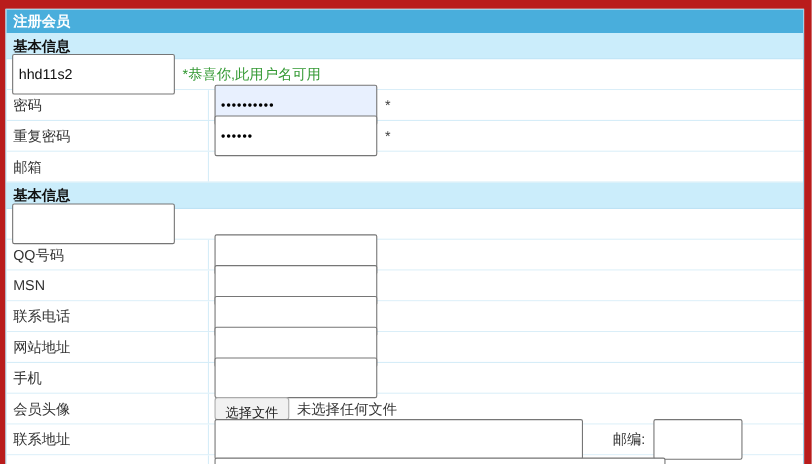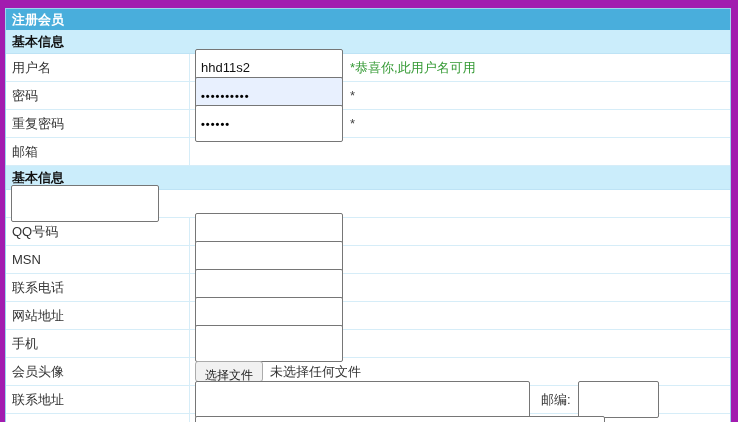--- a/index.html
+++ b/index.html
@@ -1,20 +1,20 @@
 <!DOCTYPE html>
 <html><head>
 <meta charset="utf-8">
 <style>
   * { margin:0; padding:0; box-sizing:border-box; }
   html,body { background:#ffffff; }
   .page {
     position:relative;
     width:738px; height:422px;
-    background:#a21caf;
+    background:#b91c1c;
     overflow:hidden;
     font-family:"Liberation Sans","DejaVu Sans",sans-serif;
     font-size:13px;
     color:#333333;
   }
   .panel {
     position:absolute;
     left:5px; top:8px;
     width:726px;
     border:1px solid #9CD3EC;
@@ -97,34 +97,33 @@
     padding:4px 9px;
     background:#F1F1F1;
     border:1px solid #ABABAB;
     border-radius:3px;
     font-family:"Liberation Sans","DejaVu Sans",sans-serif;
     font-size:12px;
     color:#222222;
     line-height:19px;
   }
   .file-status { color:#333333; }
-  .postal-label { color:#333333; white-space:nowrap; margin-left:4px; }
+  .postal-label { color:#333333; white-space:nowrap; margin-left:20px; }
 </style>
 </head>
 <body>
 
 <div class="page">
   <div class="panel">
 
     <div class="title-bar">注册会员</div>
 
     <div class="section-row">基本信息</div>
 
     <div class="form-row">
-      <div class="label-cell">用户名</div>
       <div class="field-cell">
         <input class="text-input" type="text" value="hhd11s2" style="">
         <span class="hint-ok">*恭喜你,此用户名可用</span>
       </div>
     </div>
 
     <div class="form-row">
       <div class="label-cell">密码</div>
       <div class="field-cell">
         <input class="text-input pw autofill" type="text" value="••••••••••" style="">

